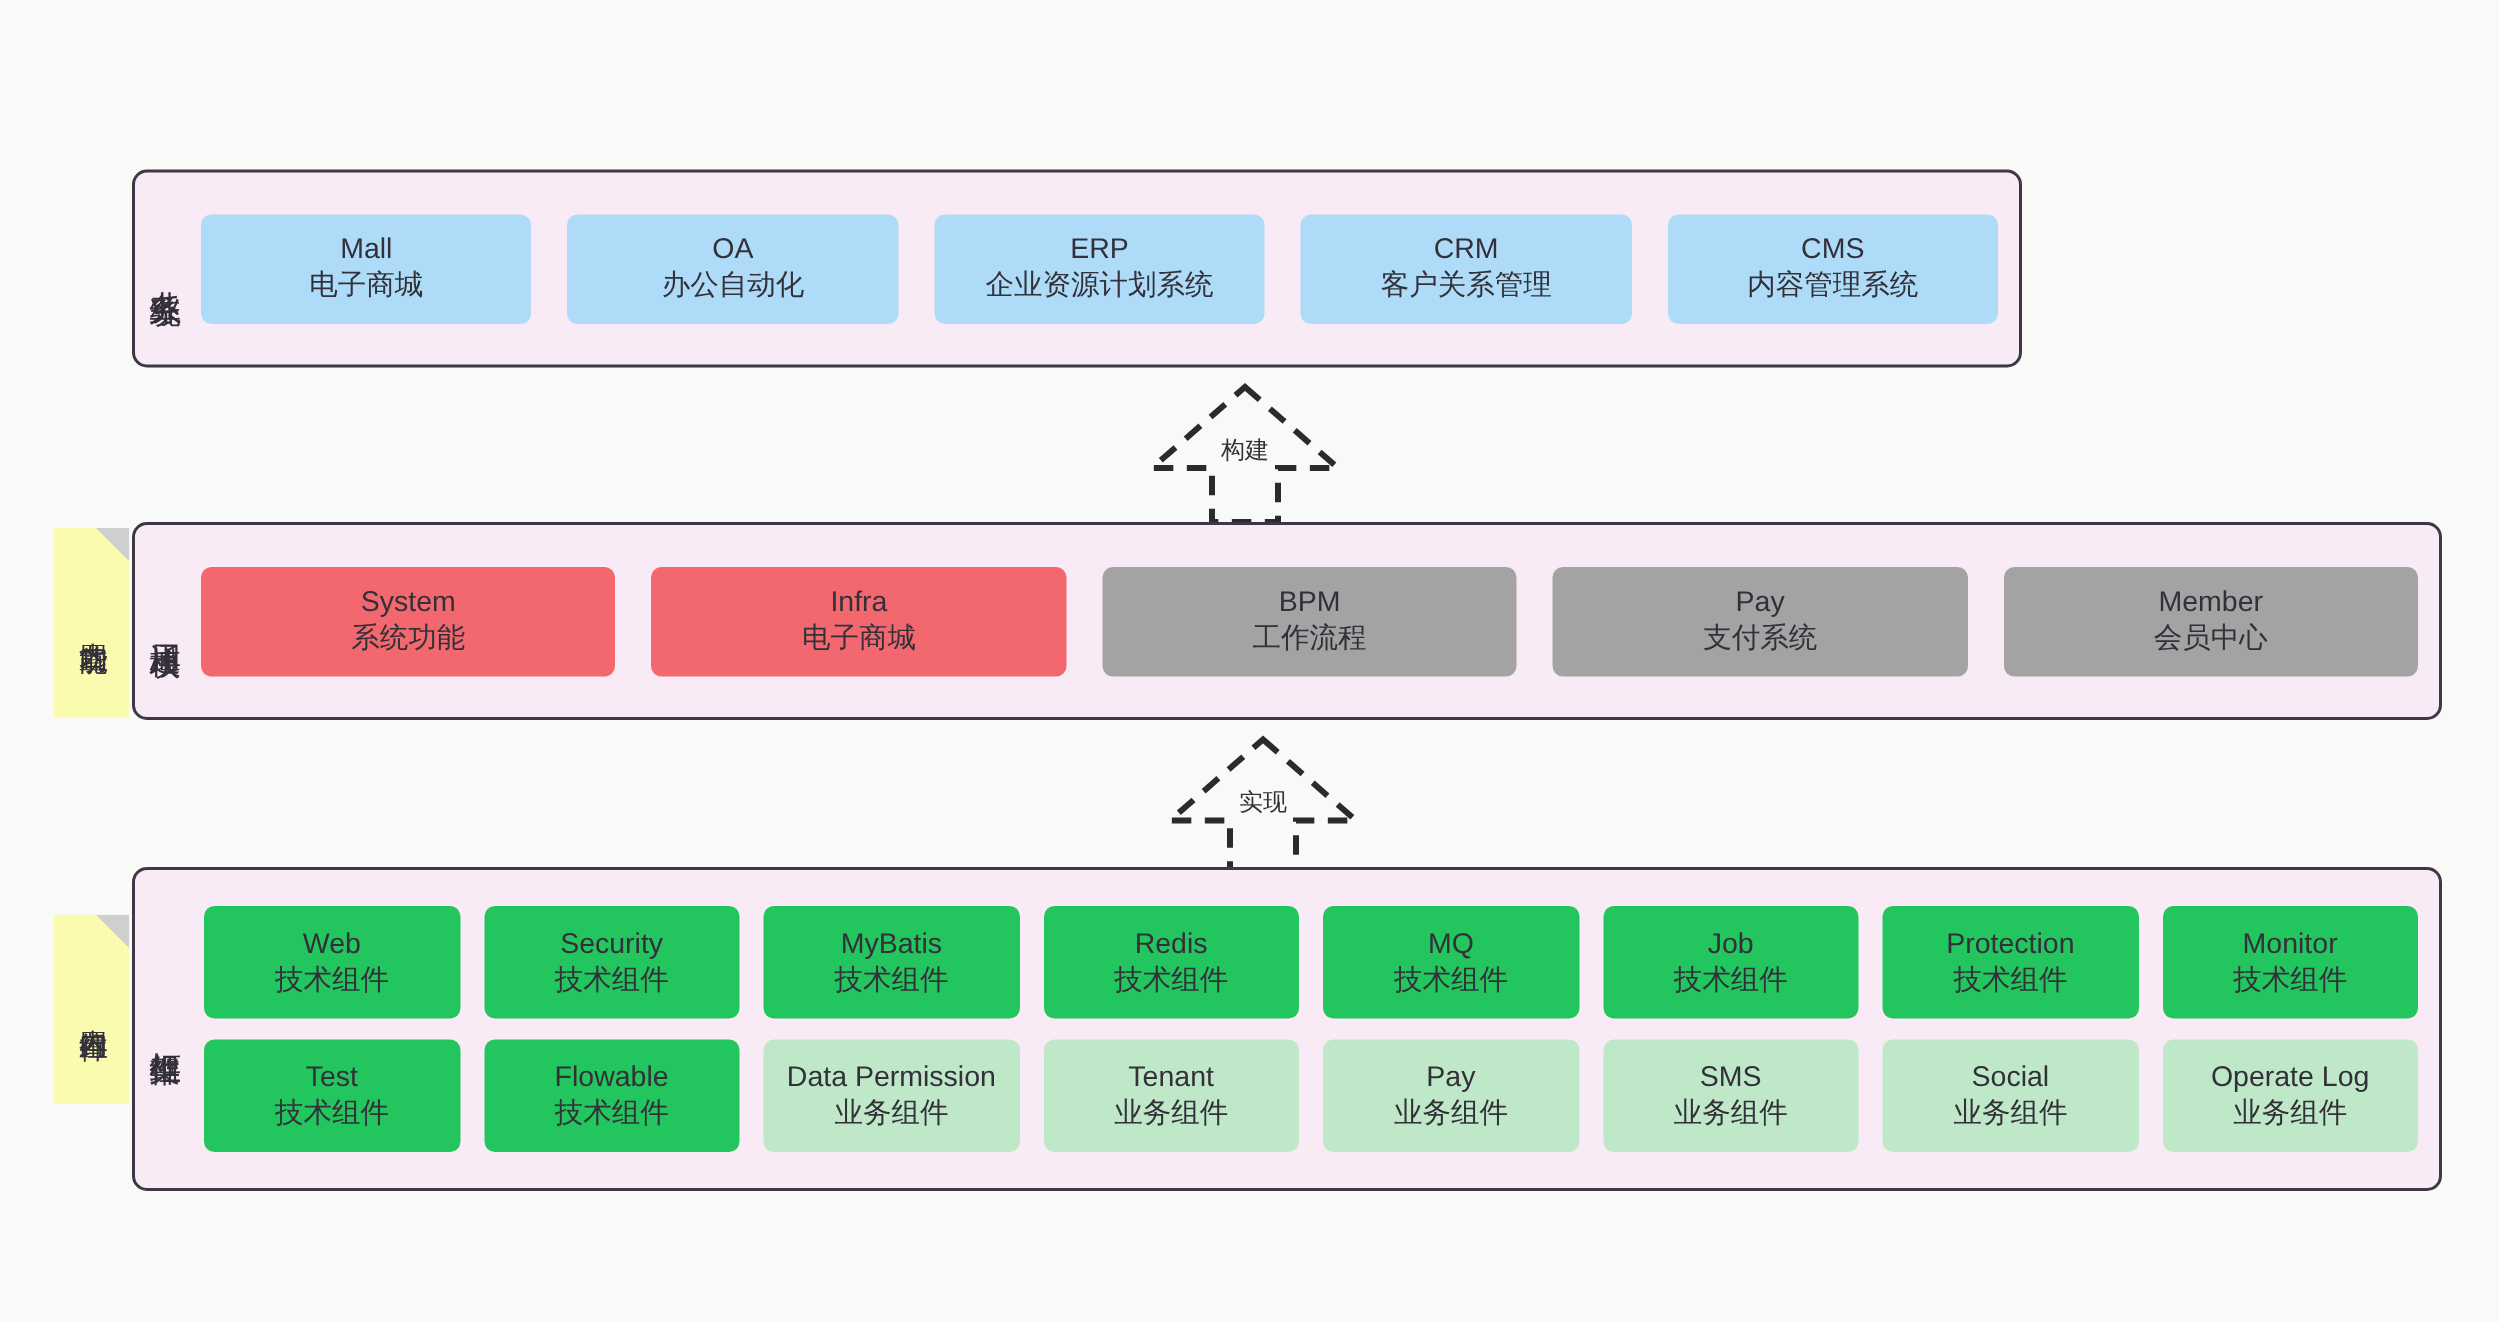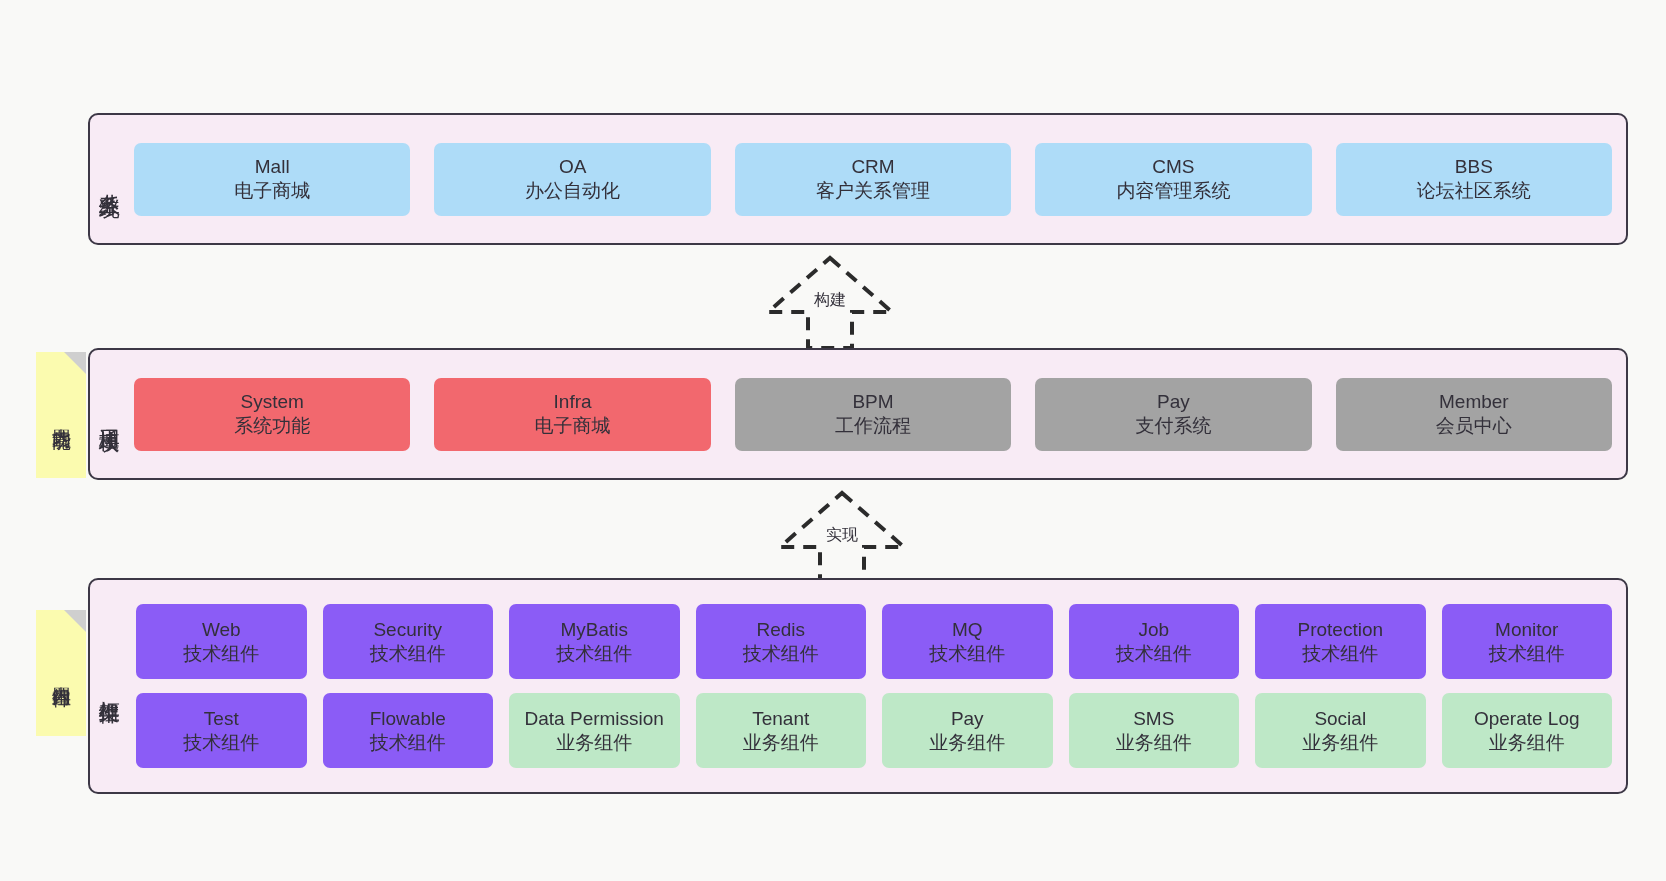--- a/index.html
+++ b/index.html
@@ -70,25 +70,25 @@
     padding: 6px 4px;
     box-sizing: border-box;
     color: #33303A;
   }
   .card .t1 { display: block; }
   .card .t2 { display: block; }
 
   .c-blue        { background: #AEDCF8; }
   .c-red         { background: #F2686E; }
   .c-pink        { background: #a3a3a3; }
-  .c-green       { background: #8b5cf6; justify-content: center; }
+  .c-green       { background: #22c55e; justify-content: center; }
   .c-greenlight  { background: #BEE8C7; }
 
   
-  #layer-business  { left: 88px;  top: 113px; width: 1540px; height: 132px; }
+  #layer-business  { left: 88px;  top: 113px; width: 1260px; height: 132px; }
   #layer-business .card { height: 73px; }
 
   #layer-modules   { left: 88px;  top: 348px; width: 1540px; height: 132px; }
   #layer-modules .card { height: 73px; }
 
   #layer-framework { left: 88px;  top: 578px; width: 1540px; height: 216px; }
   #layer-framework .card { height: 75px; }
   #layer-framework .layer-body { padding: 0 14px 0 8px; gap: 14px; }
   #layer-framework .row { gap: 16px; }
 
@@ -150,30 +150,30 @@
     <div class="row">
       <div class="card c-blue">
         <span class="t1">Mall</span>
         <span class="t2">电子商城</span>
       </div>
       <div class="card c-blue">
         <span class="t1">OA</span>
         <span class="t2">办公自动化</span>
       </div>
       <div class="card c-blue">
+        <span class="t1">ERP</span>
+        <span class="t2">企业资源计划系统</span>
+      </div>
+      <div class="card c-blue">
         <span class="t1">CRM</span>
         <span class="t2">客户关系管理</span>
       </div>
       <div class="card c-blue">
         <span class="t1">CMS</span>
         <span class="t2">内容管理系统</span>
-      </div>
-      <div class="card c-blue">
-        <span class="t1">BBS</span>
-        <span class="t2">论坛社区系统</span>
       </div>
     </div>
   </div>
 </div>
 
 <div class="arrow" id="arrow-build">
   <svg width="180" height="100" viewBox="0 0 180 100">
     <path d="M90 6 L152 60 L112 60 L112 96 L68 96 L68 60 L28 60 Z" fill="none" stroke="#2B2B2B" stroke-width="4" stroke-dasharray="13,9" stroke-linejoin="miter"></path>
   </svg>
   <span class="arrow-label">构建</span>

